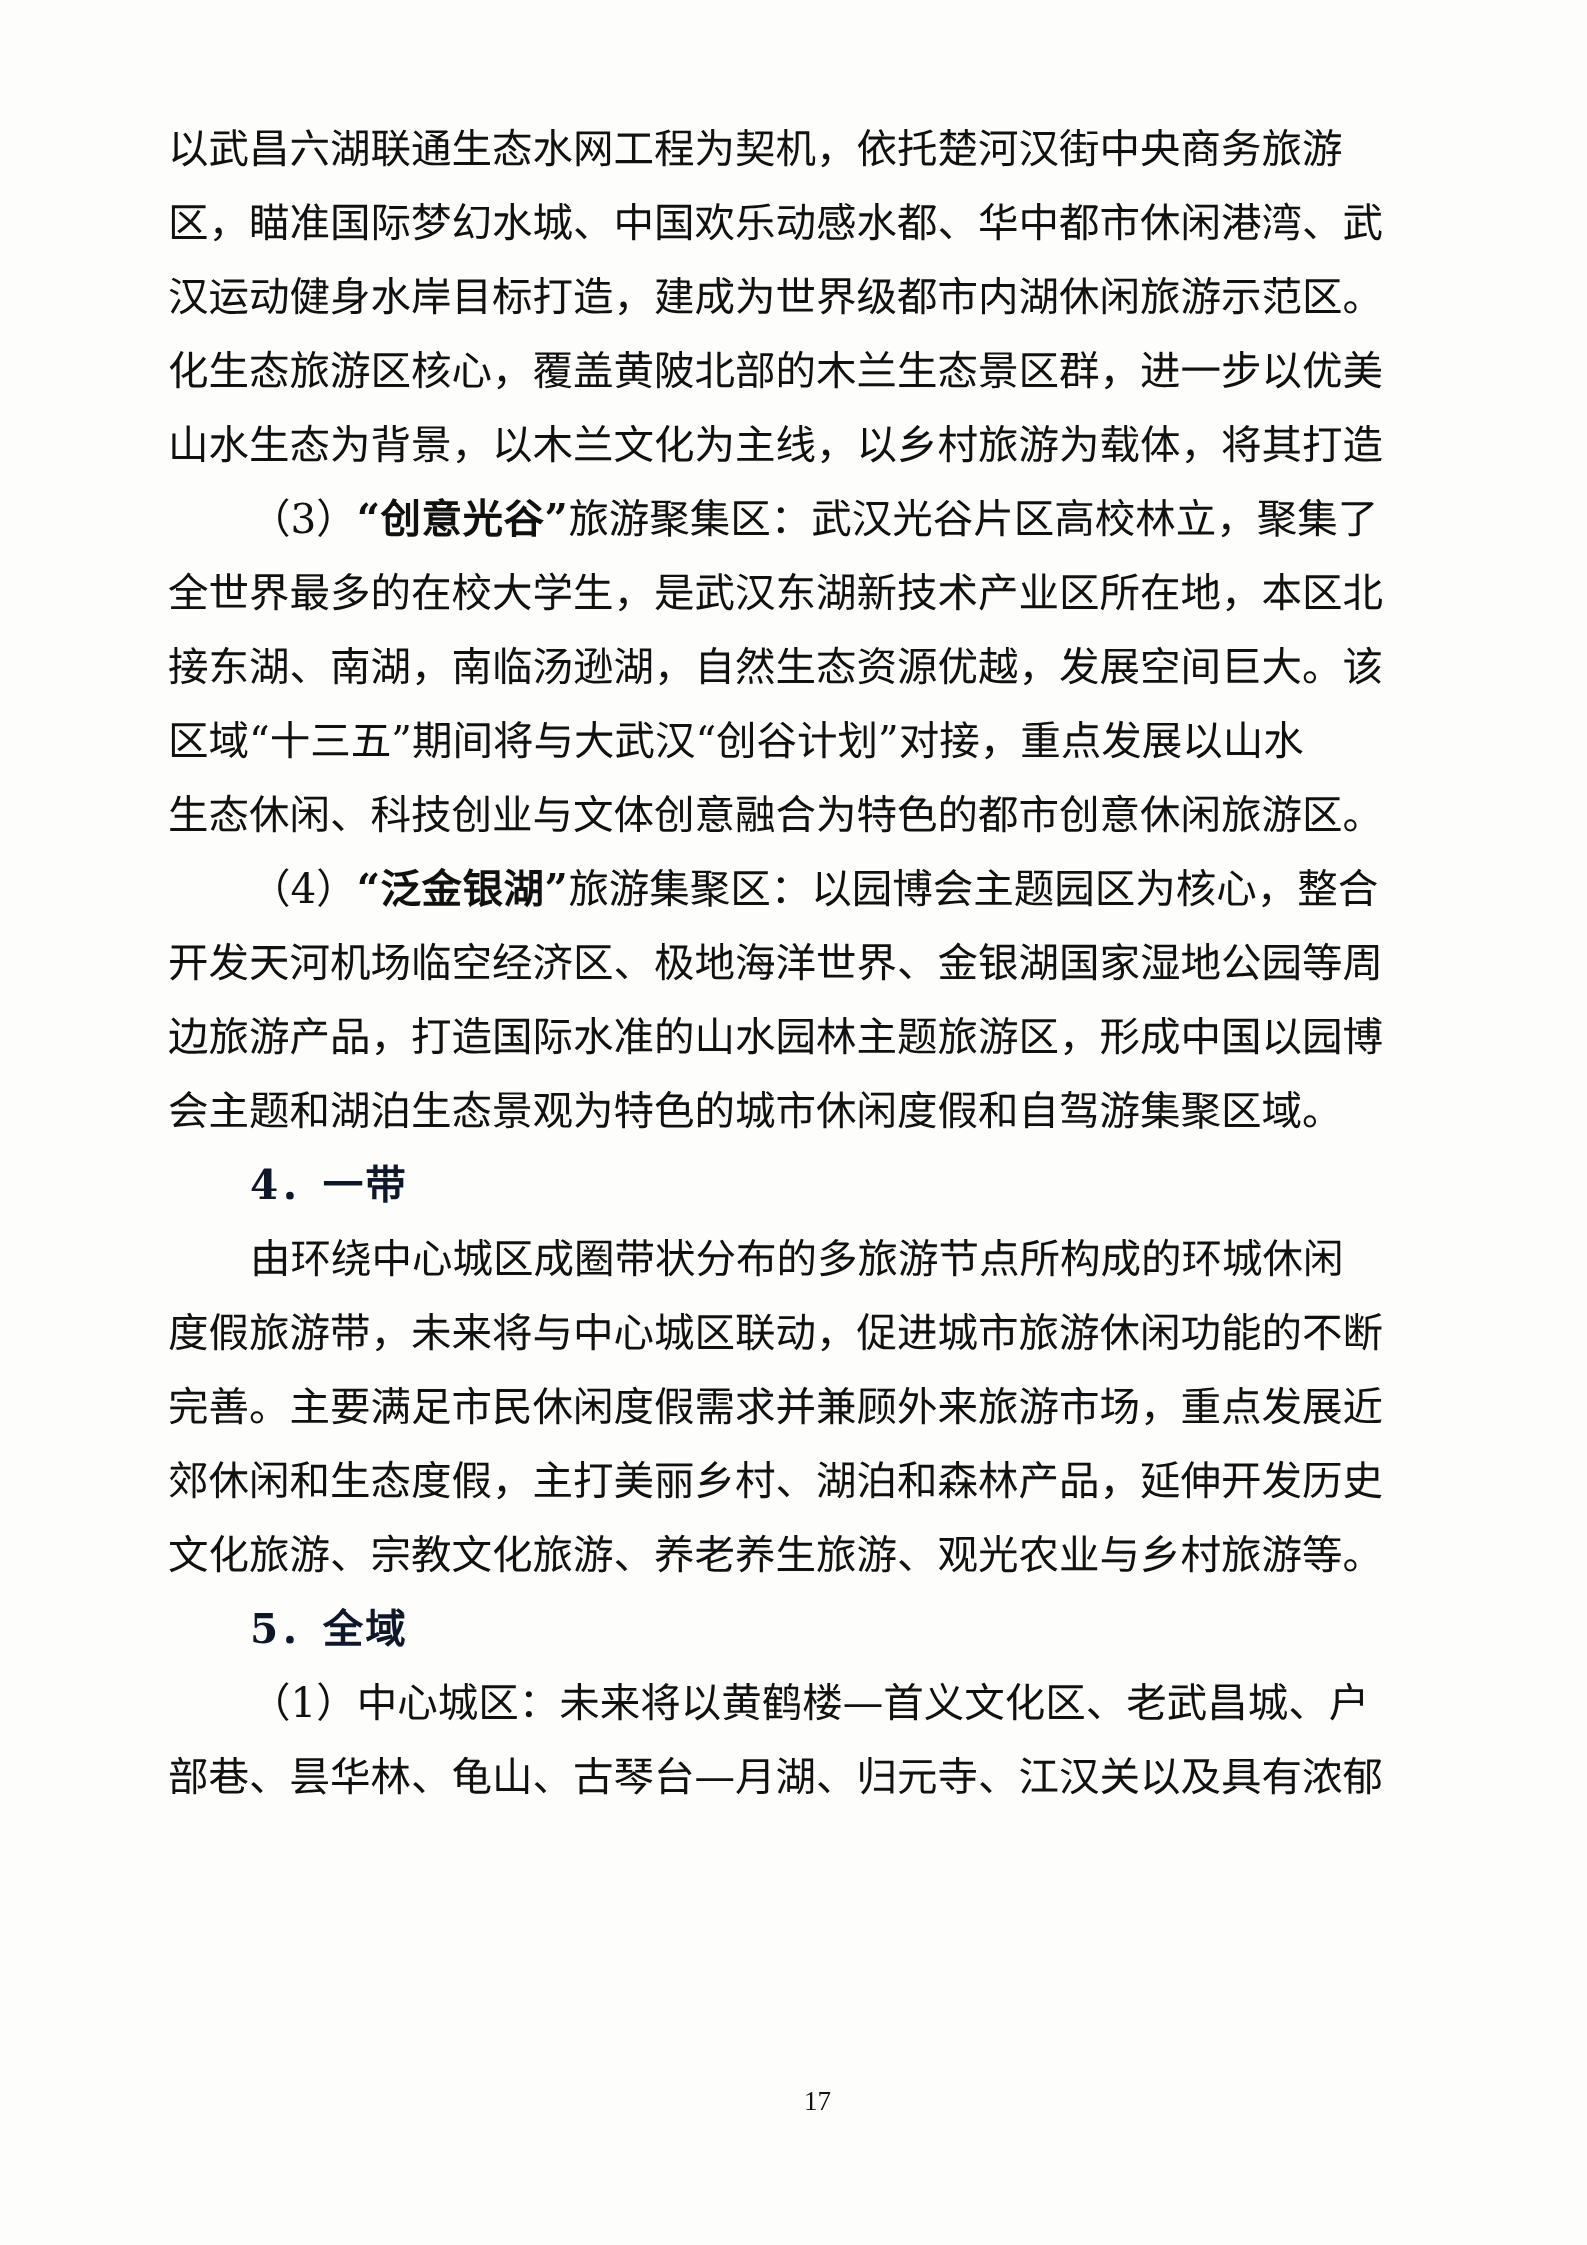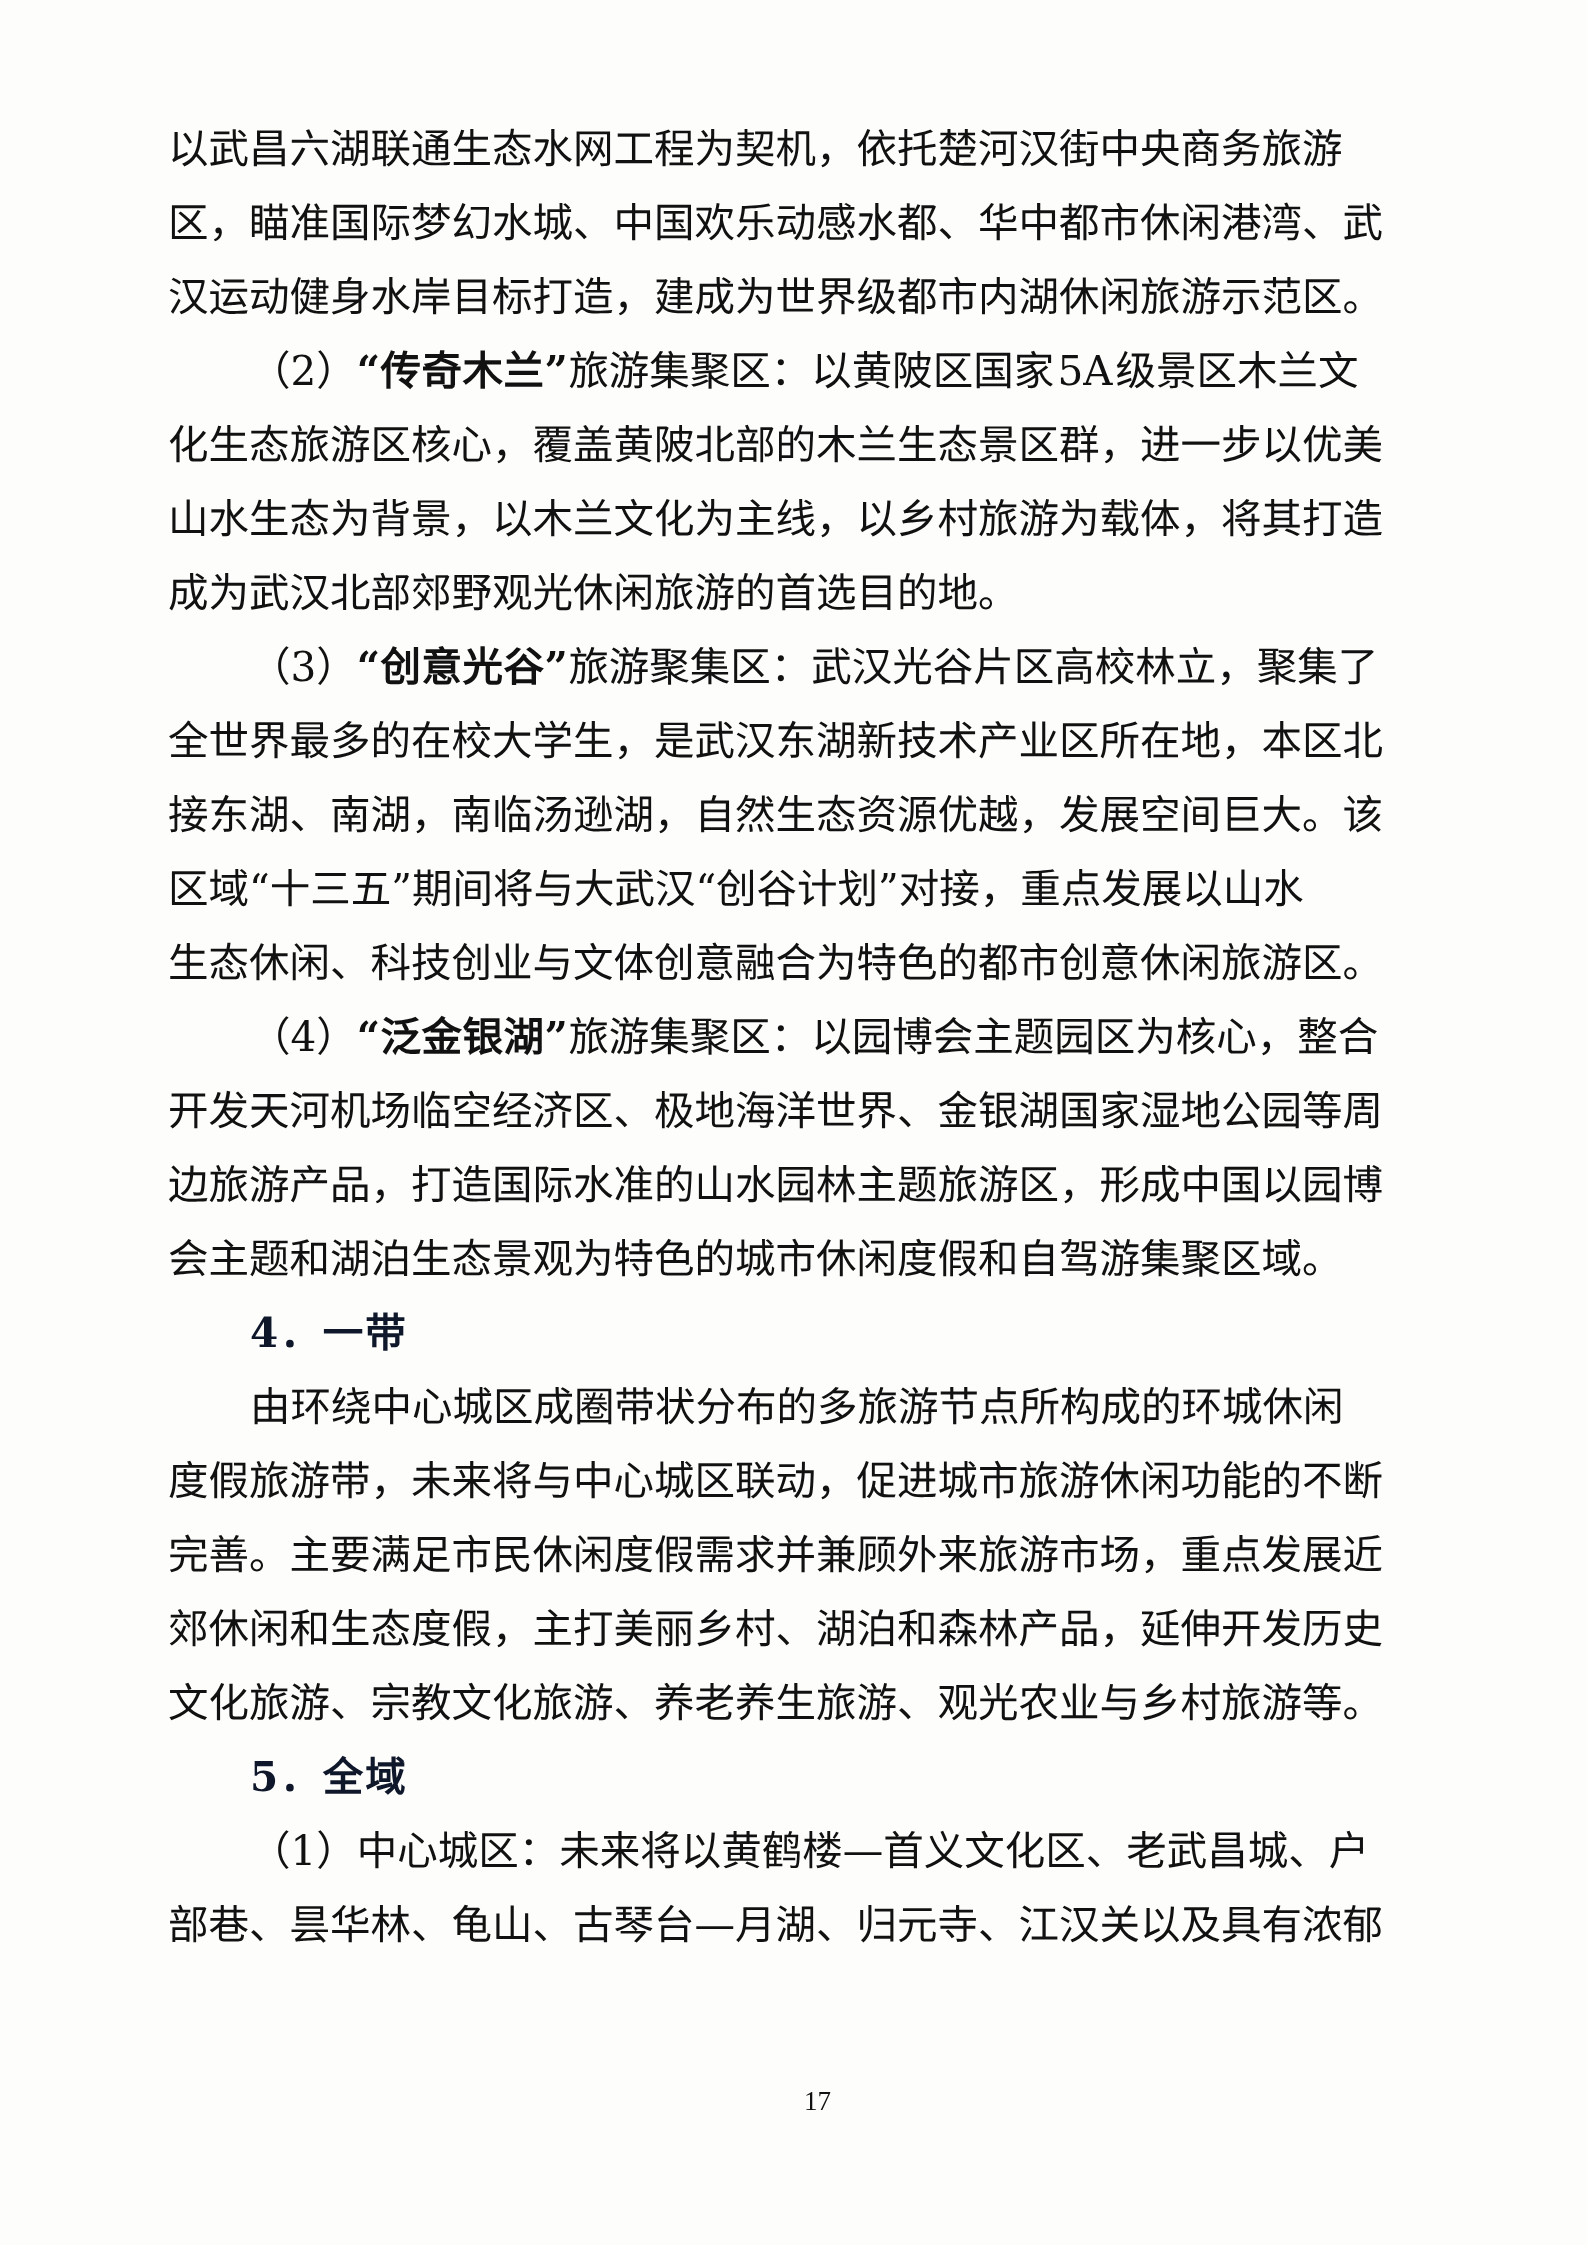--- a/index.html
+++ b/index.html
@@ -75,24 +75,22 @@
 <div class="page">
   <div class="content">
 
     <div class="para">
       <div class="line">以武昌六湖联通生态水网工程为契机，依托楚河汉街中央商务旅游</div>
       <div class="line">区，瞄准国际梦幻水城、中国欢乐动感水都、华中都市休闲港湾、武</div>
       <div class="line">汉运动健身水岸目标打造，建成为世界级都市内湖休闲旅游示范区。</div>
     </div>
 
     <div class="para">
-      <div class="line indent"><span>（2）</span><span class="bold-term">“传奇木兰”</span><span>旅游集聚区：以黄陂区国家</span><span class="latin">5A</span><span>级景区木兰文</span></div>
       <div class="line">化生态旅游区核心，覆盖黄陂北部的木兰生态景区群，进一步以优美</div>
       <div class="line">山水生态为背景，以木兰文化为主线，以乡村旅游为载体，将其打造</div>
-      <div class="line">成为武汉北部郊野观光休闲旅游的首选目的地。</div>
     </div>
 
     <div class="para">
       <div class="line indent"><span>（3）</span><span class="bold-term">“创意光谷”</span><span>旅游聚集区：武汉光谷片区高校林立，聚集了</span></div>
       <div class="line">全世界最多的在校大学生，是武汉东湖新技术产业区所在地，本区北</div>
       <div class="line">接东湖、南湖，南临汤逊湖，自然生态资源优越，发展空间巨大。该</div>
       <div class="line">区域“十三五”期间将与大武汉“创谷计划”对接，重点发展以山水</div>
       <div class="line">生态休闲、科技创业与文体创意融合为特色的都市创意休闲旅游区。</div>
     </div>
 

